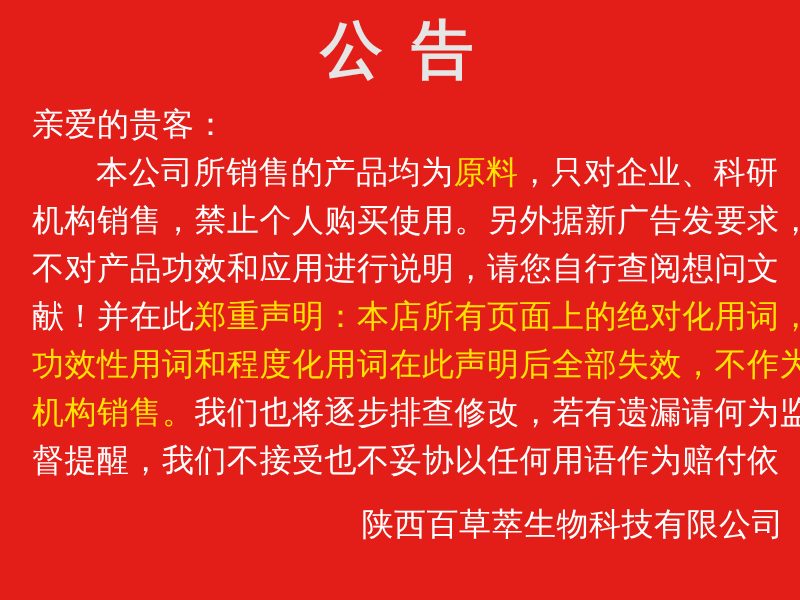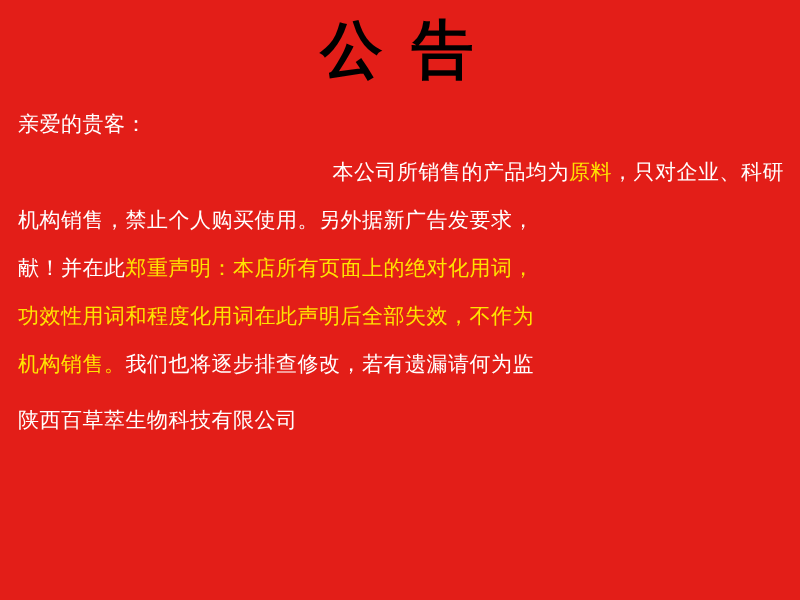--- a/index.html
+++ b/index.html
@@ -13,55 +13,56 @@
     background: #E31E18;
     overflow: hidden;
     font-family: "Liberation Sans", sans-serif;
     box-sizing: border-box;
   }
   .poster-title {
     margin-top: 6px;
     height: 92px;
     line-height: 88px;
     text-align: center;
-    color: #000000;
+    color: #e5e5e5;
     font-size: 62px;
     font-weight: bold;
     letter-spacing: 6px;
     white-space: pre;
   }
   .notice-body {
-    padding: 2px 16px 0 18px;
-    font-size: 21px;
+    padding: 2px 16px 0 32px;
+    font-size: 32px;
     line-height: 48px;
     font-weight: 500;
     color: #FFFFFF;
     letter-spacing: 0.5px;
   }
   .notice-line {
     white-space: nowrap;
   }
   .notice-line.indent-2 {
     text-indent: 2em;
-    text-align: right;
   }
   .notice-line.align-right {
-    text-align: left;
-    margin-top: 8px;
+    text-align: right;
+    margin-top: 16px;
   }
   .seg-white { color: #FFFFFF; }
   .seg-yellow { color: #FFE400; }
 </style>
 </head>
 <body>
 
 <div class="poster">
   <div class="poster-title">公 告</div>
   <div class="notice-body">
       <div class="notice-line"><span class="seg-white">亲爱的贵客：</span></div>
       <div class="notice-line indent-2"><span class="seg-white">本公司所销售的产品均为</span><span class="seg-yellow">原料</span><span class="seg-white">，只对企业、科研</span></div>
       <div class="notice-line"><span class="seg-white">机构销售，禁止个人购买使用。另外据新广告发要求，</span></div>
+      <div class="notice-line"><span class="seg-white">不对产品功效和应用进行说明，请您自行查阅想问文</span></div>
       <div class="notice-line"><span class="seg-white">献！并在此</span><span class="seg-yellow">郑重声明：本店所有页面上的绝对化用词，</span></div>
       <div class="notice-line"><span class="seg-yellow">功效性用词和程度化用词在此声明后全部失效，不作为</span></div>
       <div class="notice-line"><span class="seg-yellow">机构销售。</span><span class="seg-white">我们也将逐步排查修改，若有遗漏请何为监</span></div>
+      <div class="notice-line"><span class="seg-white">督提醒，我们不接受也不妥协以任何用语作为赔付依</span></div>
       <div class="notice-line align-right"><span class="seg-white">陕西百草萃生物科技有限公司</span></div>
     </div>
 </div>
 
 </body></html>

